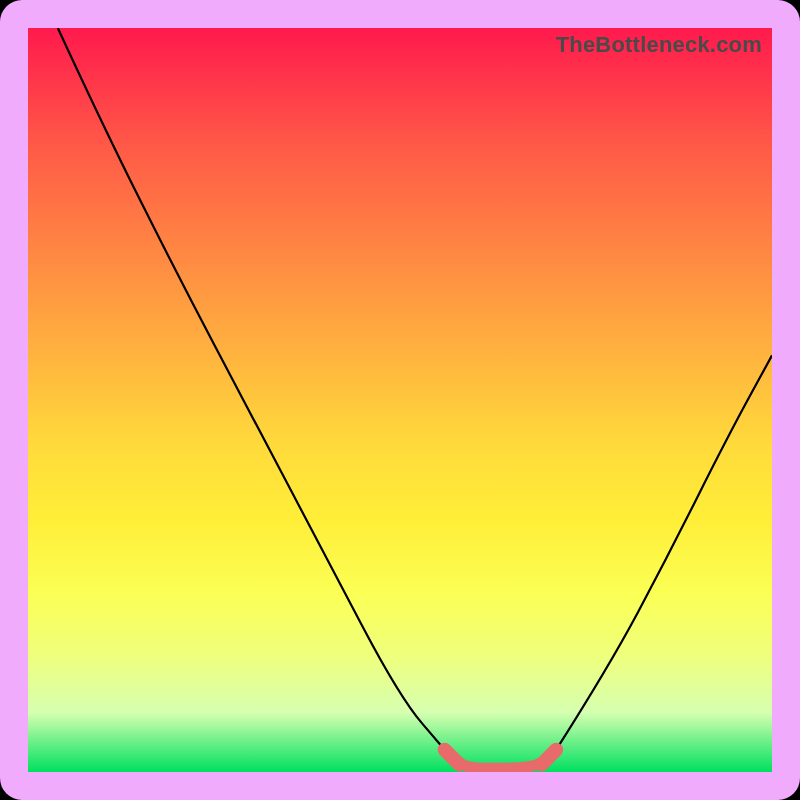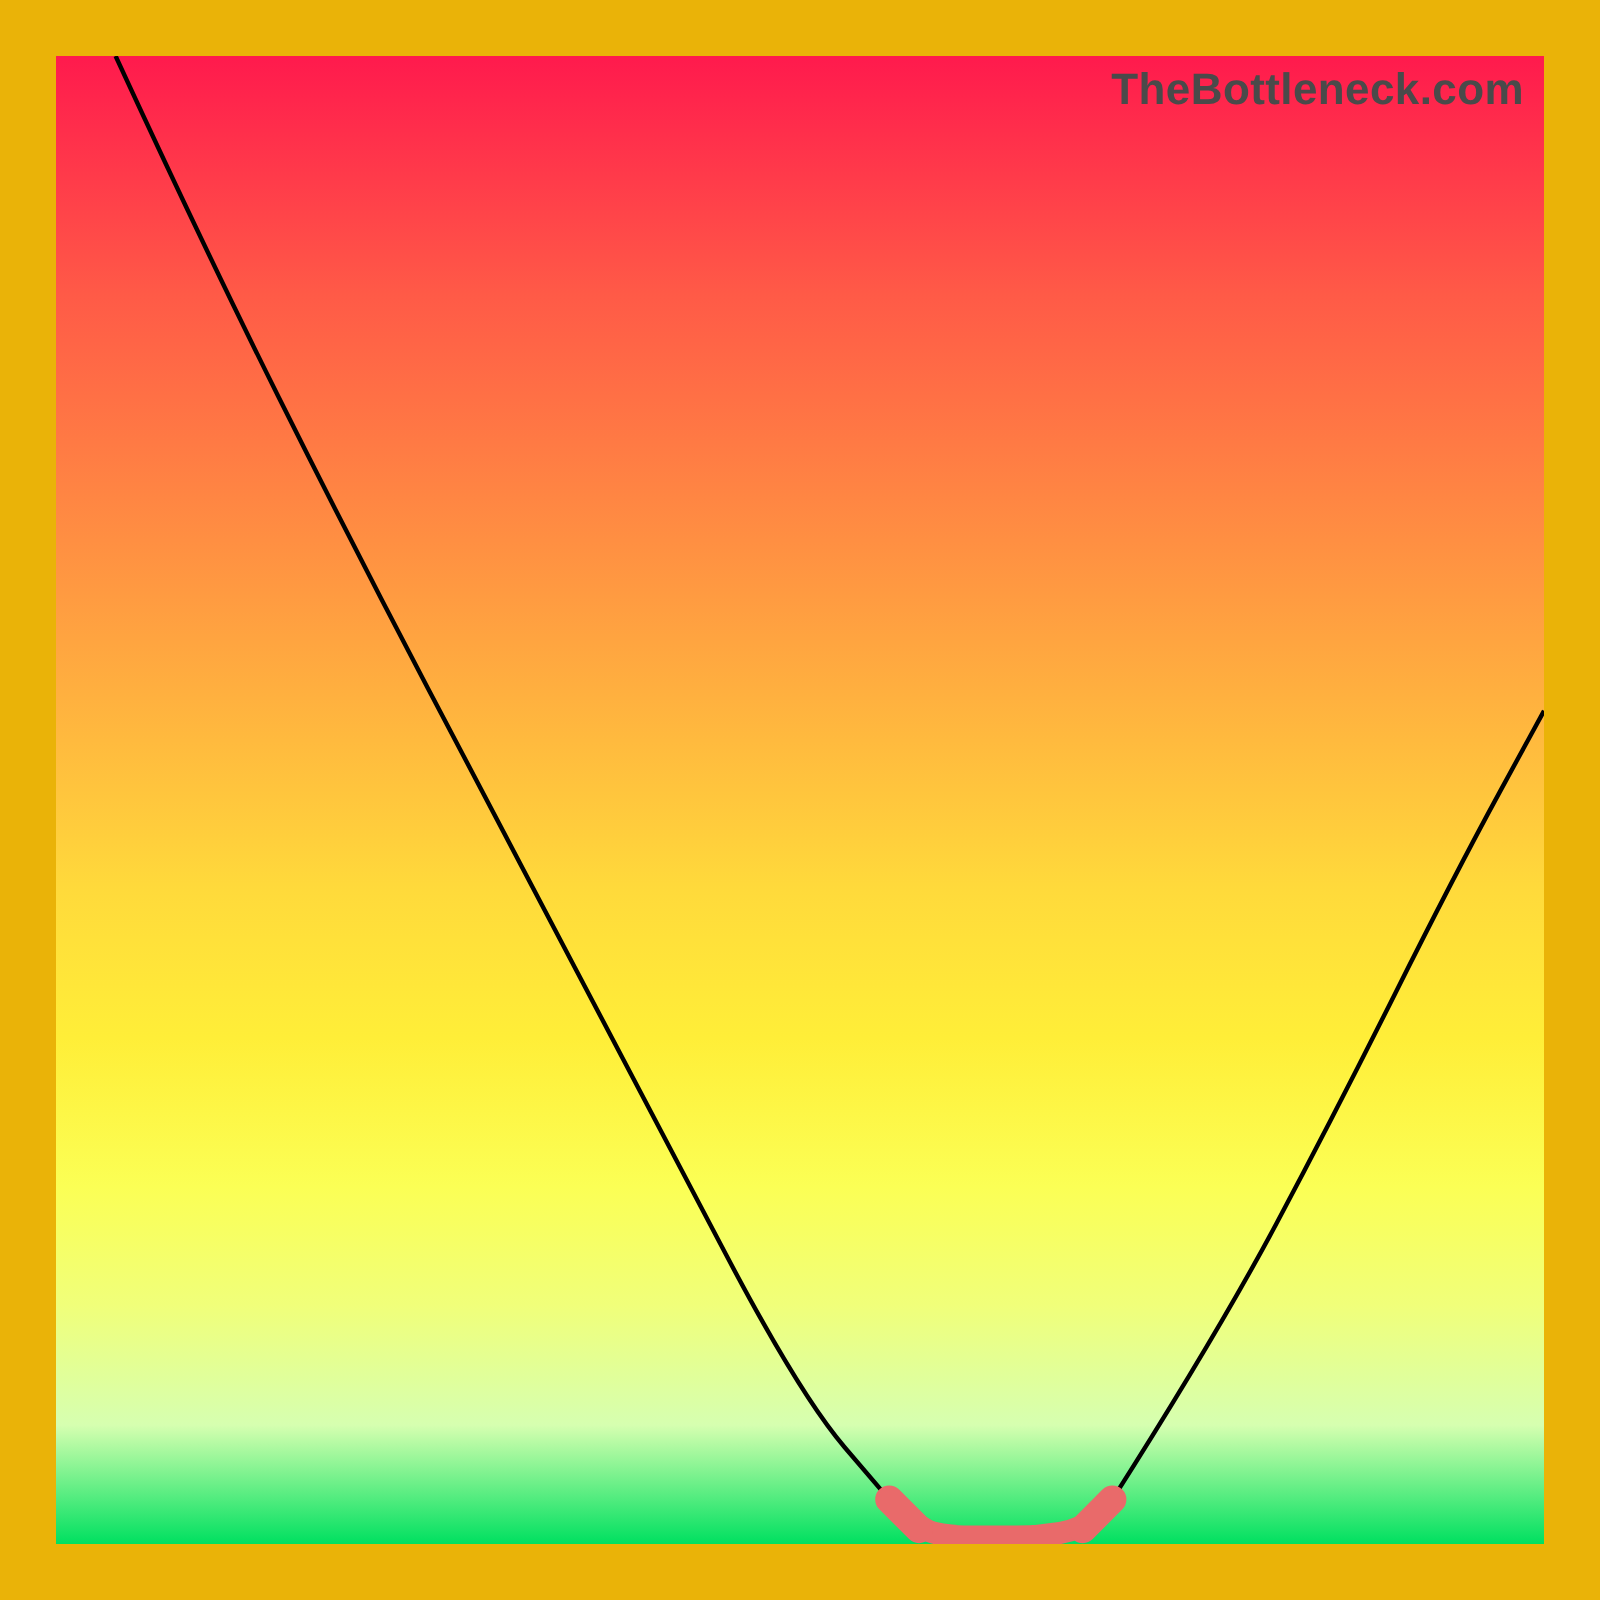--- a/index.html
+++ b/index.html
@@ -1,17 +1,17 @@
 <!DOCTYPE html>
 <html><head>
 <meta charset="utf-8">
 <style>
   * { margin: 0; padding: 0; box-sizing: border-box; }
   html, body { width: 800px; height: 800px; background: #000; overflow: hidden; }
-  .frame { position: relative; width: 800px; height: 800px; background: #eab308; }
+  .frame { position: relative; width: 800px; height: 800px; background: #f0abfc; border-radius: 22px; }
   .plot-area {
     position: absolute;
     left: 28px;
     top: 28px;
     width: 744px;
     height: 744px;
     overflow: hidden;
   }
   .gradient-bg {
     position: absolute;

